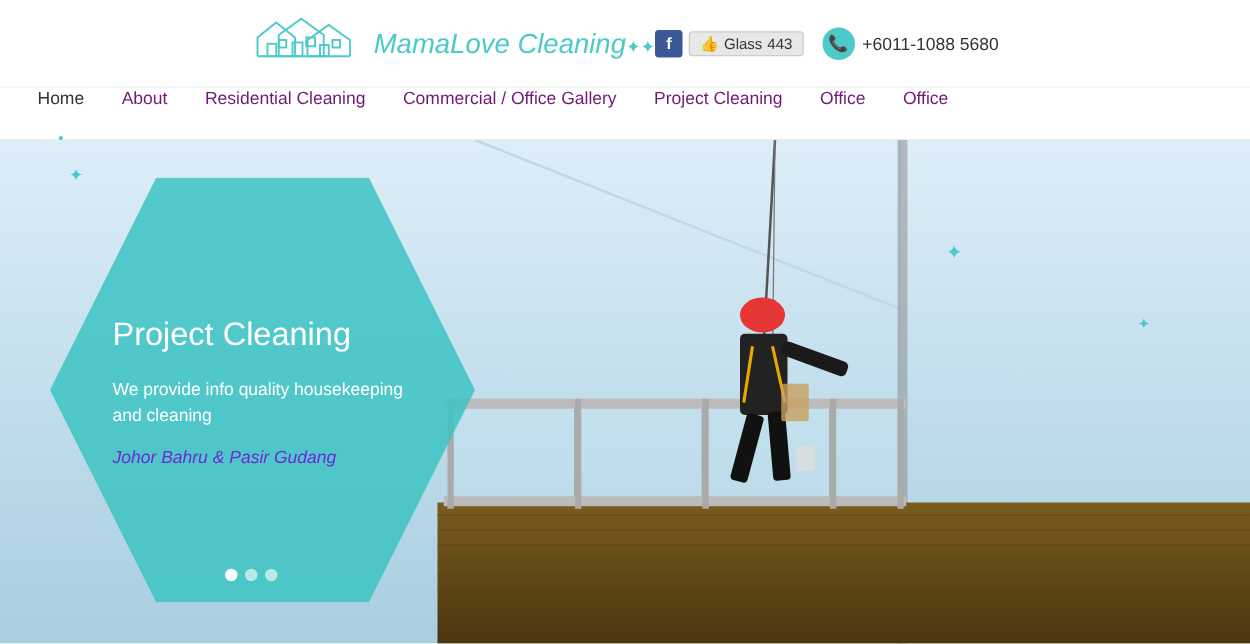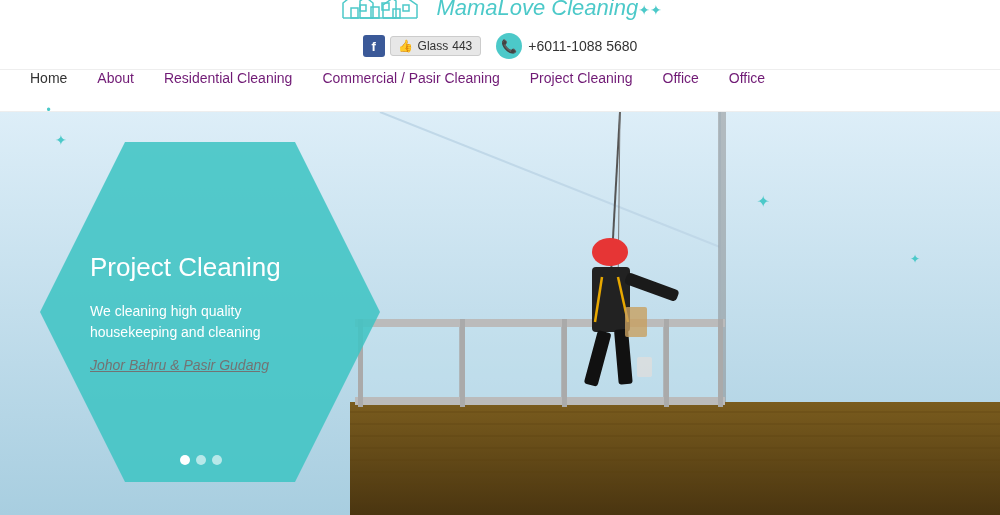--- a/index.html
+++ b/index.html
@@ -2,25 +2,24 @@
 <html><head>
   <meta charset="utf-8">
   <style>
     * { margin: 0; padding: 0; box-sizing: border-box; }
     body { font-family: 'Segoe UI', Arial, sans-serif; width: 1000px; height: 515px; overflow: hidden; background: #fff; }
 
     
     .header {
       display: flex;
       align-items: center;
-      justify-content: flex-end;
+      justify-content: center;
       padding: 10px 30px;
       border-bottom: 1px solid #eee;
       height: 70px;
-      flex-direction: column;
     }
     .logo-area {
       display: flex;
       align-items: center;
       gap: 8px;
     }
     .logo-icon {
       width: 90px;
       height: 50px;
     }
@@ -169,25 +168,24 @@
       margin-bottom: 16px;
     }
     .hex-desc {
       color: white;
       font-size: 14px;
       line-height: 1.5;
       margin-bottom: 14px;
       font-weight: 300;
     }
     .hex-location {
-      color: #737373;
+      color: #6d28d9;
       font-size: 14px;
       font-weight: 300;
       font-style: italic;
-      text-decoration: underline;
     }
     .dots {
       position: absolute;
       bottom: 50px;
       left: 180px;
       display: flex;
       gap: 6px;
     }
     .dot {
       width: 10px;
@@ -239,21 +237,21 @@
       <div class="phone-icon-circle">📞</div>
       <span>+6011-1088 5680</span>
     </div>
   </div>
 </div>
 
 <nav class="nav">
   <span class="nav-item active">Home</span>
   <span class="nav-item">About</span>
   <span class="nav-item">Residential Cleaning</span>
-  <span class="nav-item">Commercial / Pasir Cleaning</span>
+  <span class="nav-item">Commercial / Office Gallery</span>
   <span class="nav-item">Project Cleaning</span>
   <span class="nav-item">Office</span>
   <span class="nav-item">Office</span>
 </nav>
 
 <div class="hero">
 
   <div class="hero-sky"></div>
 
   <svg style="position:absolute;top:0;left:0;width:1000px;height:403px;" viewBox="0 0 1000 403">
@@ -321,21 +319,21 @@
   </svg>
 
   <span class="star" style="top:20px; left:55px; font-size:14px;">✦</span>
   <span class="star" style="top:80px; right:230px; font-size:16px;">✦</span>
   <span class="star" style="top:140px; right:80px; font-size:12px;">✦</span>
 
   <div class="hex-overlay">
     <div class="hex-title">
       <span>Project Cleaning</span><br>
     </div>
-    <div class="hex-desc">We cleaning high quality housekeeping and cleaning</div>
+    <div class="hex-desc">We provide info quality housekeeping and cleaning</div>
     <div class="hex-location">Johor Bahru &amp; Pasir Gudang</div>
   </div>
 
   <div class="dots">
     <div class="dot active"></div>
     <div class="dot"></div>
     <div class="dot"></div>
   </div>
 </div>
 

